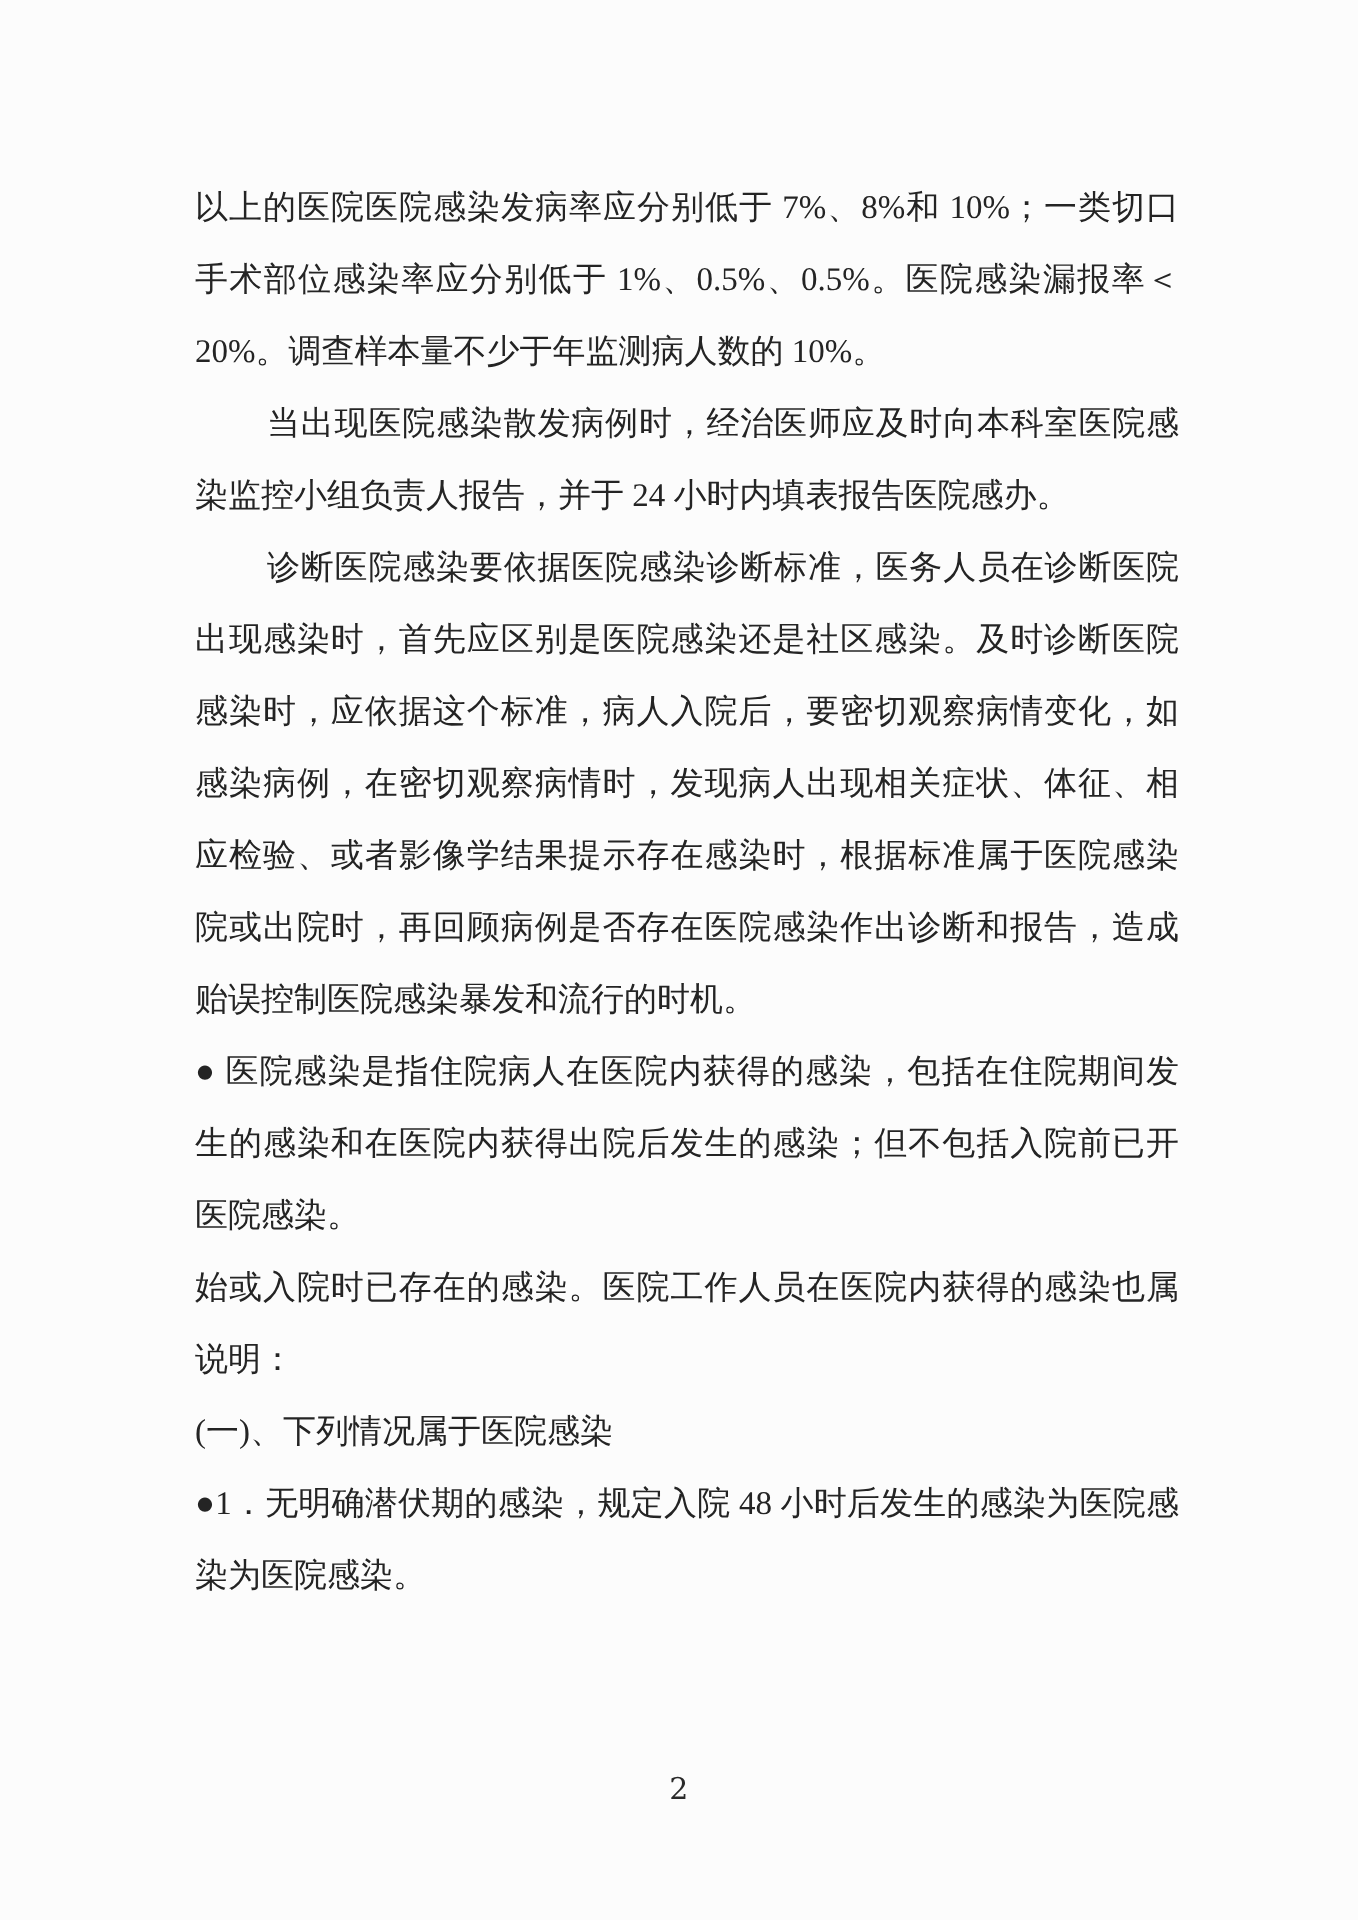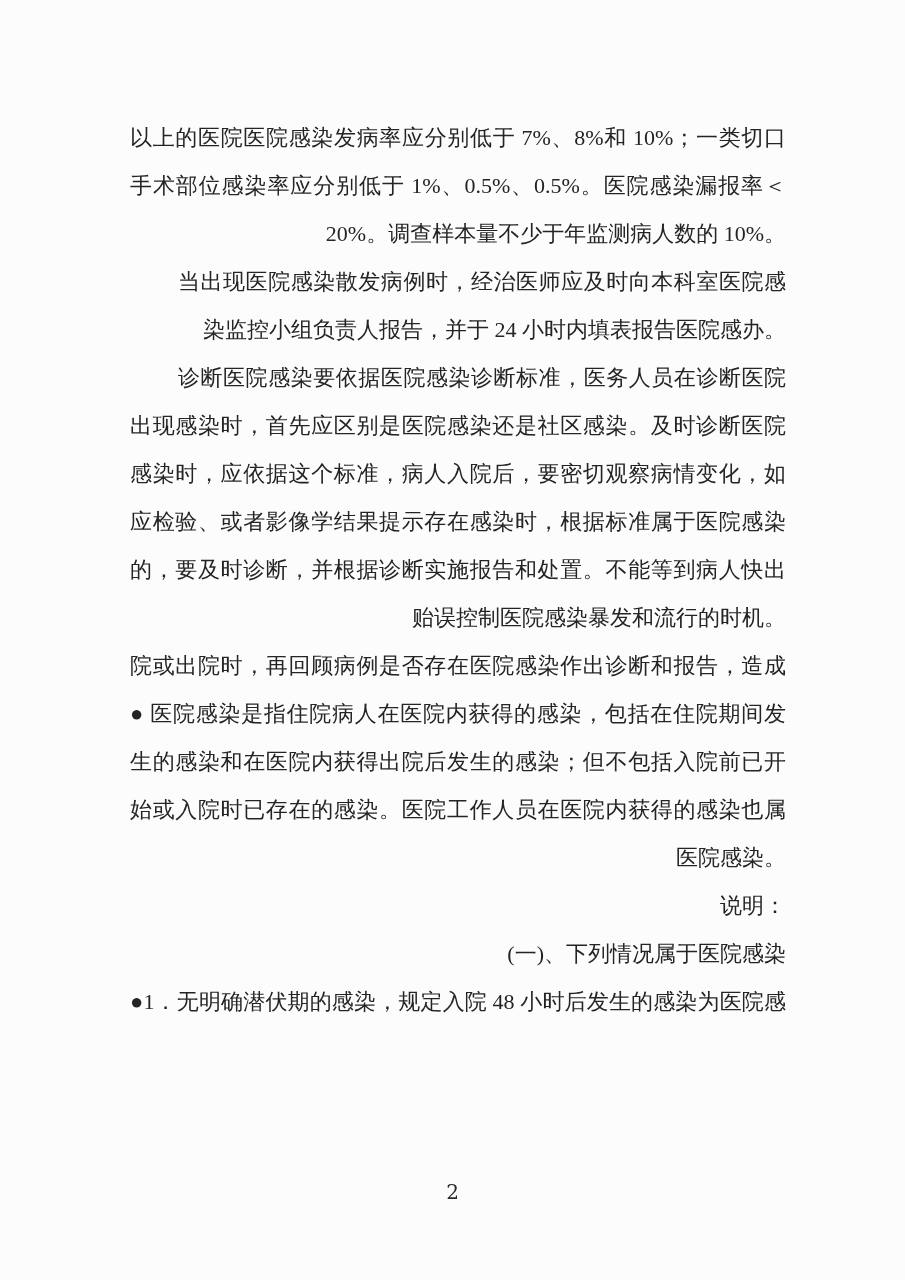--- a/index.html
+++ b/index.html
@@ -22,21 +22,21 @@
     left: 130px;
     top: 114px;
     width: 656px;
     font-family: Liberation Serif, serif;
   }
   .line {
     height: 48px;
     line-height: 48px;
     font-size: 22px;
     white-space: pre-wrap;
-    text-align: right;
+    text-align: left;
   }
   .line.fill {
     text-align: justify;
     text-align-last: justify;
     text-justify: inter-ideograph;
   }
   .line.indent {
     text-indent: 48px;
   }
   .pagenum {
@@ -56,26 +56,27 @@
 <div class="page">
   <div class="textblock" id="textblock">
       <div class="line fill">以上的医院医院感染发病率应分别低于 7%、8%和 10%；一类切口</div>
       <div class="line fill">手术部位感染率应分别低于 1%、0.5%、0.5%。医院感染漏报率＜</div>
       <div class="line">20%。调查样本量不少于年监测病人数的 10%。</div>
       <div class="line fill indent">当出现医院感染散发病例时，经治医师应及时向本科室医院感</div>
       <div class="line">染监控小组负责人报告，并于 24 小时内填表报告医院感办。</div>
       <div class="line fill indent">诊断医院感染要依据医院感染诊断标准，医务人员在诊断医院</div>
       <div class="line fill">出现感染时，首先应区别是医院感染还是社区感染。及时诊断医院</div>
       <div class="line fill">感染时，应依据这个标准，病人入院后，要密切观察病情变化，如</div>
+      <div class="line fill">感染病例，在密切观察病情时，发现病人出现相关症状、体征、相</div>
       <div class="line fill">应检验、或者影像学结果提示存在感染时，根据标准属于医院感染</div>
-      <div class="line fill">的，要及时诊断，并根据诊断实施报告和处置。不能等到病人快出</div>
+      <div class="line fill">院或出院时，再回顾病例是否存在医院感染作出诊断和报告，造成</div>
       <div class="line">贻误控制医院感染暴发和流行的时机。</div>
-      <div class="line fill">院或出院时，再回顾病例是否存在医院感染作出诊断和报告，造成</div>
       <div class="line fill">● 医院感染是指住院病人在医院内获得的感染，包括在住院期间发</div>
       <div class="line fill">生的感染和在医院内获得出院后发生的感染；但不包括入院前已开</div>
+      <div class="line">医院感染。</div>
       <div class="line fill">始或入院时已存在的感染。医院工作人员在医院内获得的感染也属</div>
-      <div class="line">医院感染。</div>
       <div class="line">说明：</div>
       <div class="line">(一)、下列情况属于医院感染</div>
       <div class="line fill">●1．无明确潜伏期的感染，规定入院 48 小时后发生的感染为医院感</div>
+      <div class="line">染为医院感染。</div>
     </div>
   <div class="pagenum">2</div>
 </div>
 
 </body></html>

